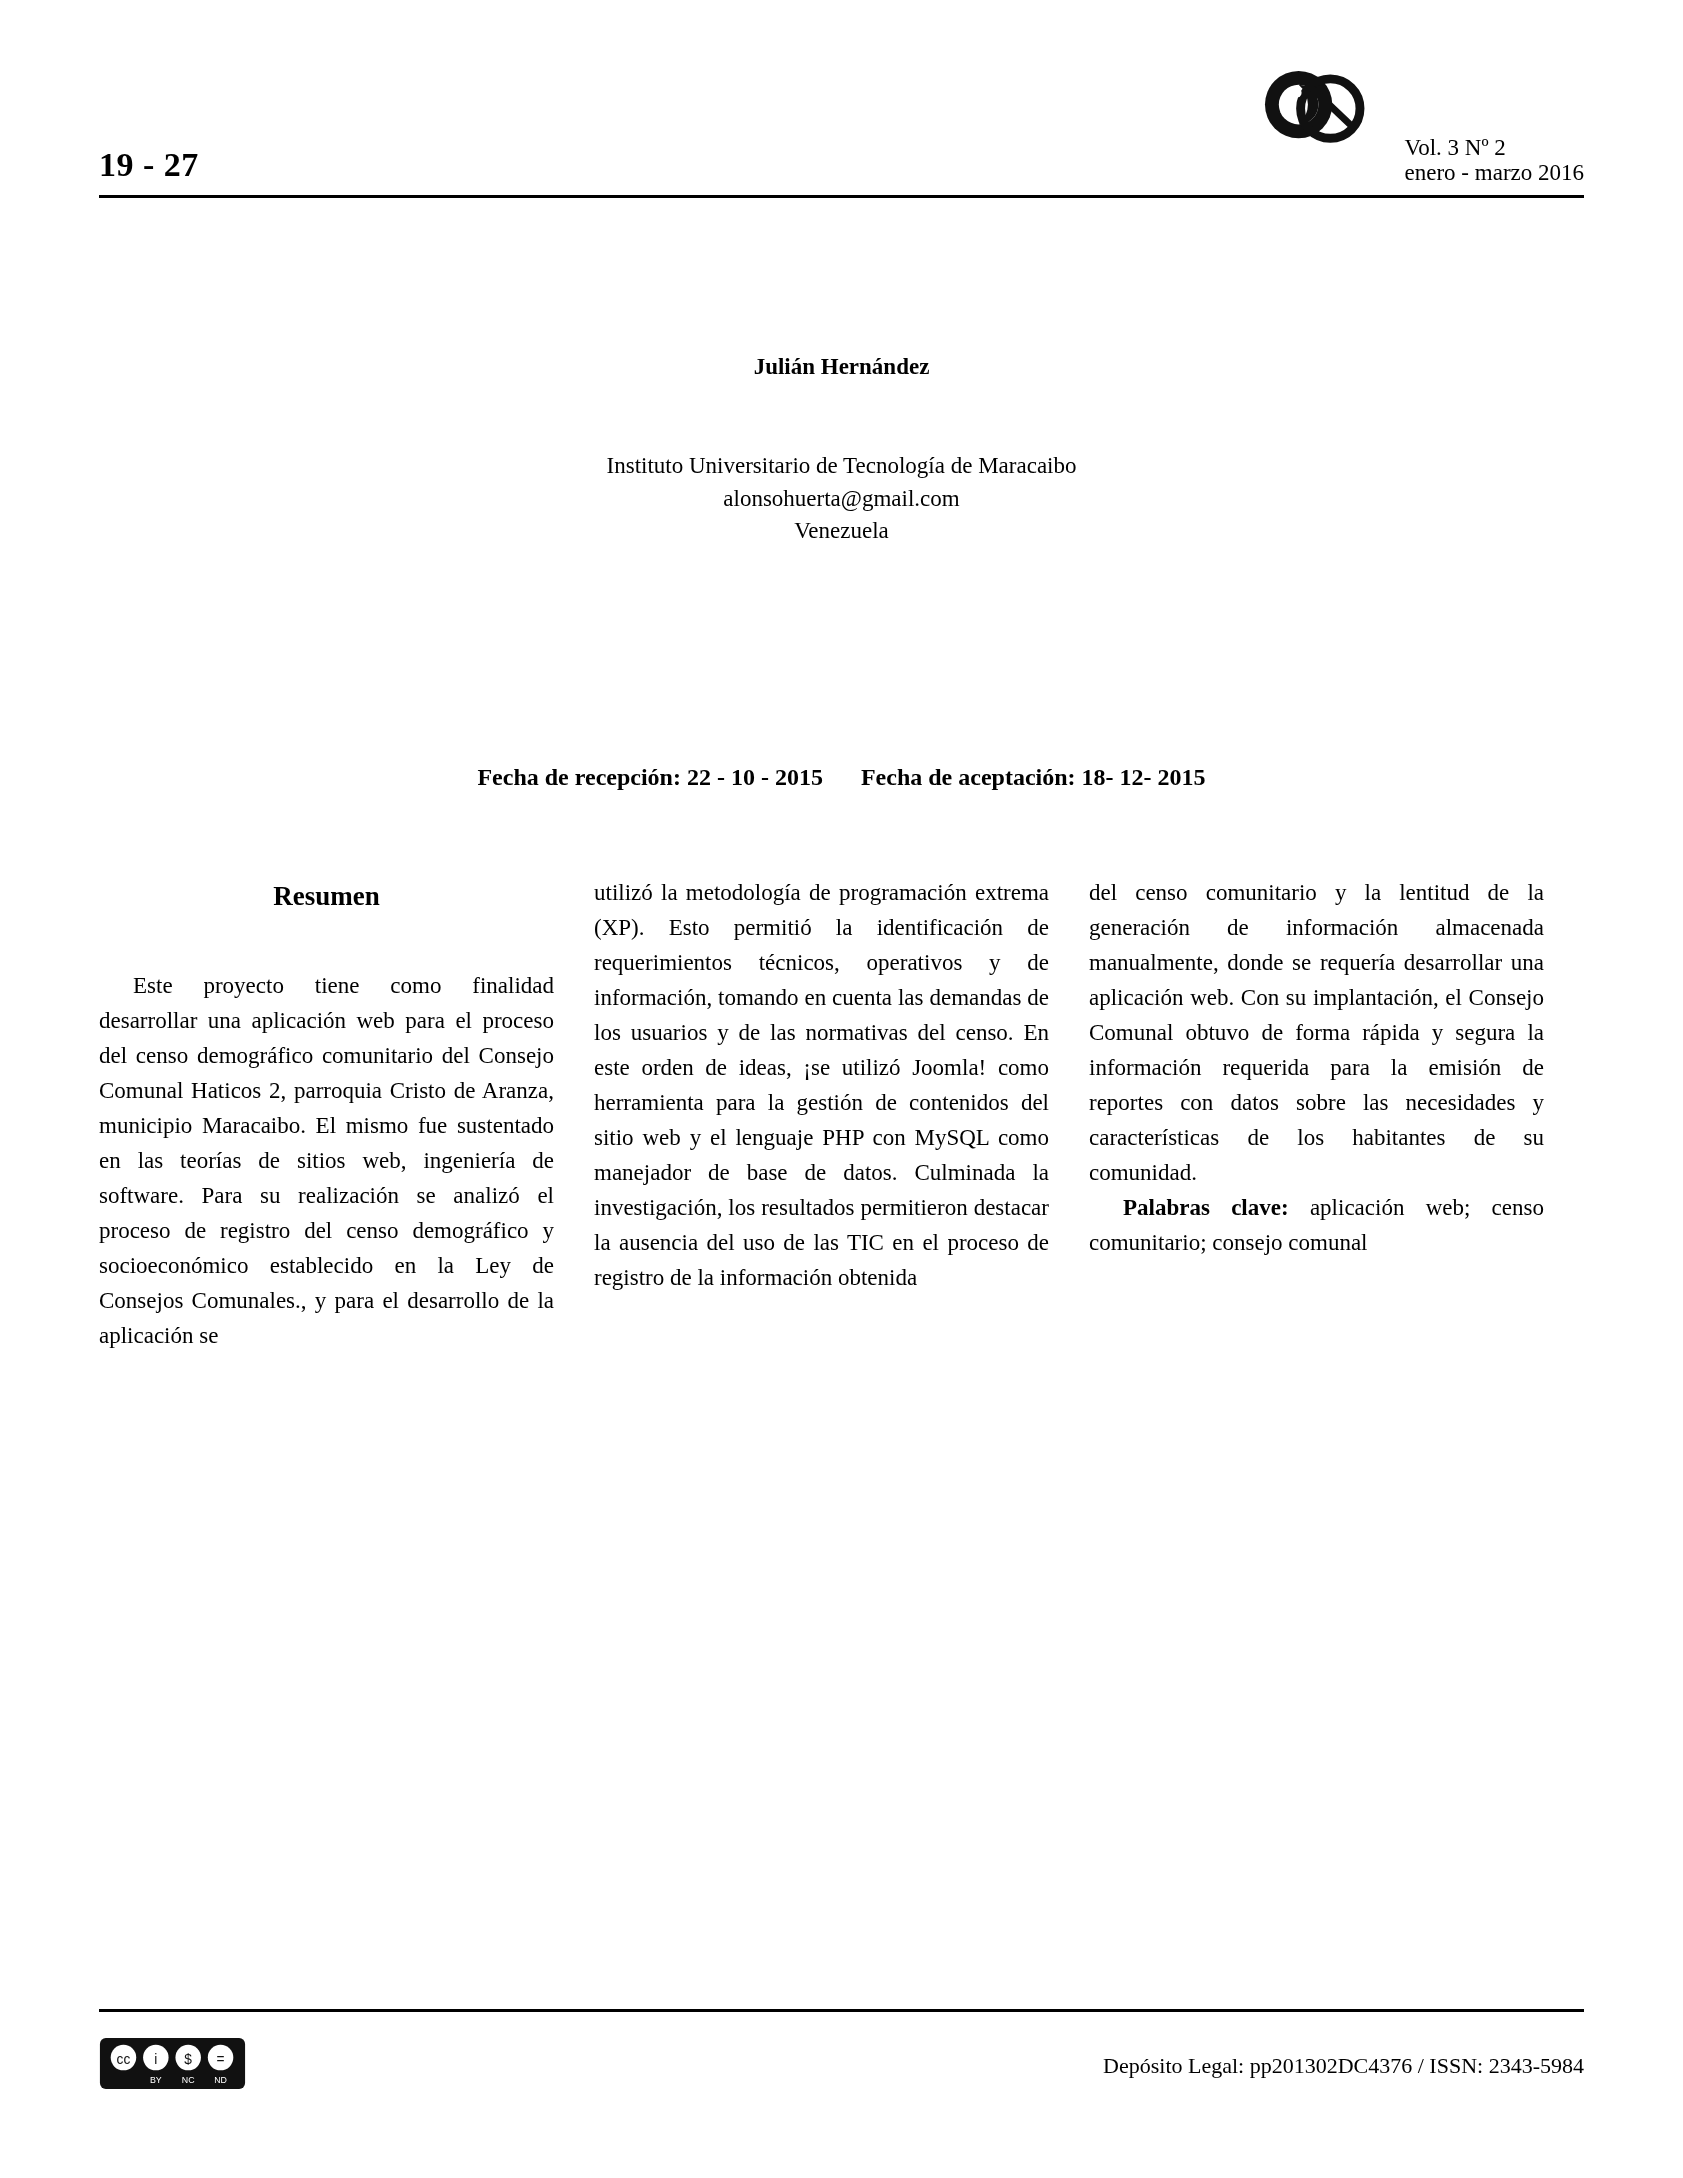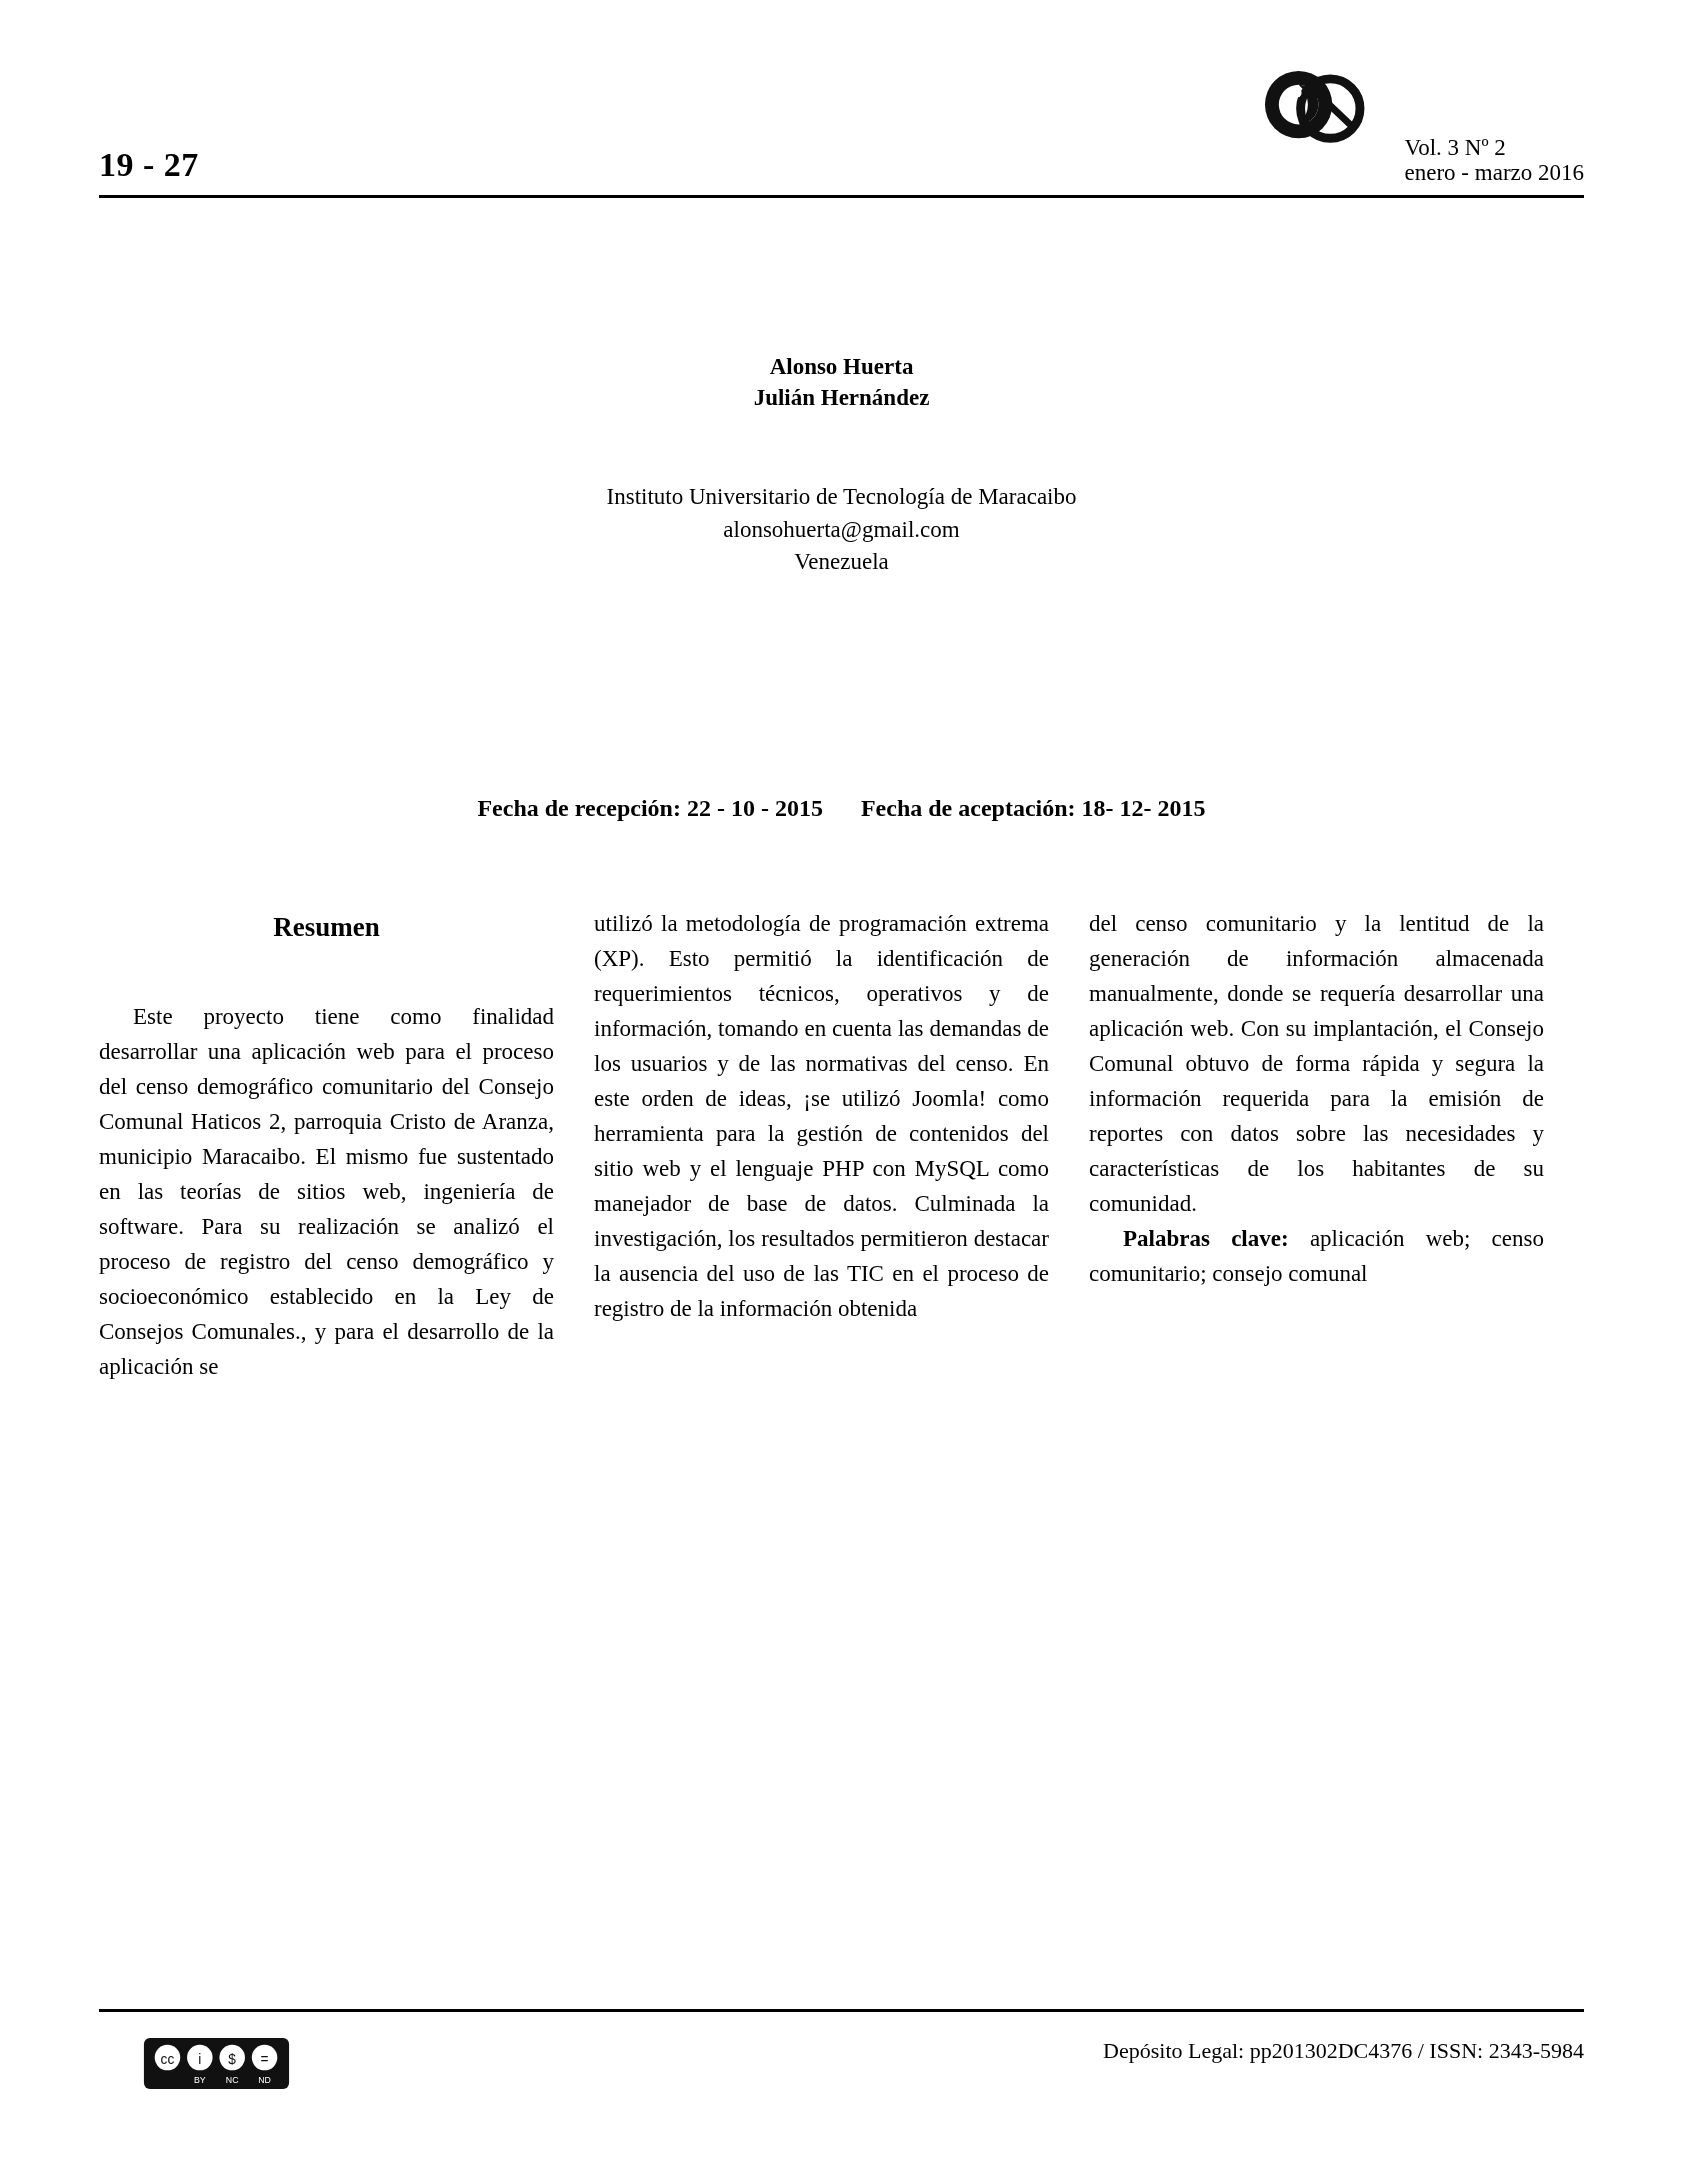--- a/index.html
+++ b/index.html
@@ -146,23 +146,22 @@
     left: 99px;
     right: 99px;
     bottom: 85px;
   }
   .footer-rule {
     border-top: 3px solid #000;
   }
   .footer-inner {
     margin-top: 26px;
     display: flex;
-    align-items: flex-start;
+    align-items: center;
     justify-content: space-between;
-    margin-left: 44px;
   }
   .cc-badge {
     display: block;
   }
   .legal {
     font-size: 22px;
   }
 </style>
 </head>
 <body>
@@ -187,21 +186,20 @@
       <div class="vol-line">Vol. 3 Nº 2</div>
       <div class="date-line">enero - marzo 2016</div>
     </div>
 
     <div class="header-rule"></div>
   </div>
 
   <div class="title-block">
 
     <div class="authors">
-      <div>Alonso Huerta</div>
       <div>Julián Hernández</div>
     </div>
 
     <div class="affiliation">
       <div>Instituto Universitario de Tecnología de Maracaibo</div>
       <div>alonsohuerta@gmail.com</div>
       <div>Venezuela</div>
     </div>
 
     <div class="dates">

